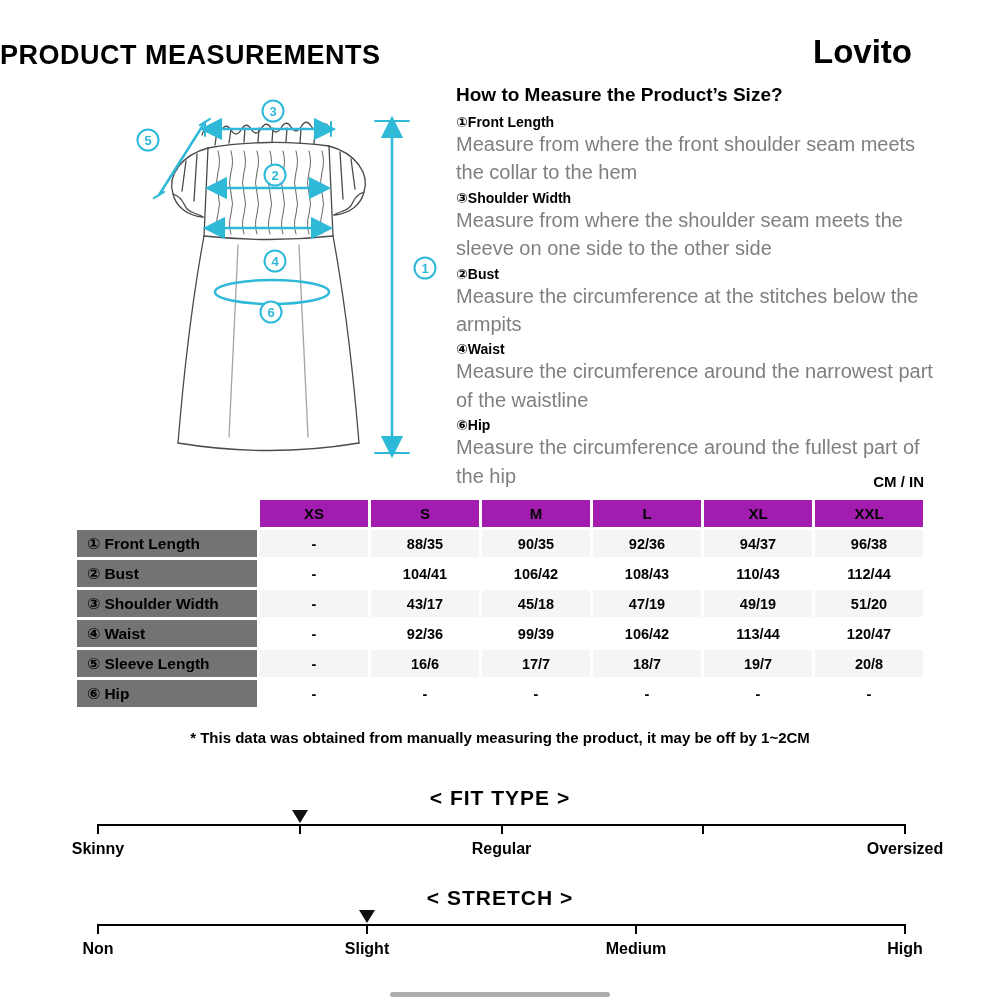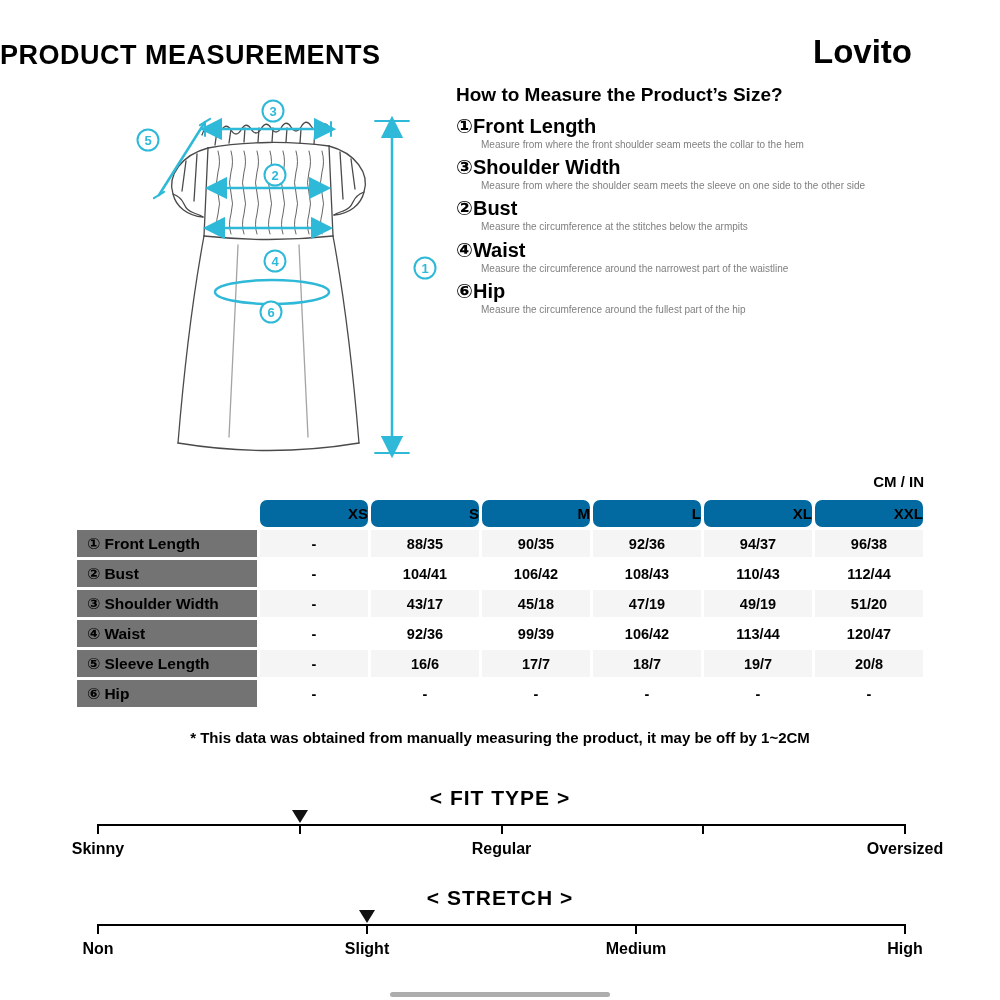--- a/index.html
+++ b/index.html
@@ -17,31 +17,31 @@
     text-align: left; font-size: 27px; font-weight: 700; letter-spacing: .5px;
   }
   .brand {
     position: absolute; top: 33px; right: 88px;
     font-size: 33px; font-weight: 800; letter-spacing: 0;
   }
   .diagram { position: absolute; left: 55px; top: 85px; }
 
   .howto { position: absolute; left: 456px; top: 84px; width: 478px; }
   .howto h2 { margin: 0 0 8px; font-size: 19px; font-weight: 700; }
-  .ht-label { font-size: 20px; font-weight: 700; margin-top: 3px; }
-  .ht-desc { font-size: 10px; color: #7f7f7f; line-height: 1.42; margin-left: 25px; }
+  .ht-label { font-size: 14px; font-weight: 700; margin-top: 3px; }
+  .ht-desc { font-size: 20px; color: #7f7f7f; line-height: 1.42; }
 
   .unit { position: absolute; top: 473px; right: 76px; font-size: 15px; font-weight: 700; }
 
   .size-table {
     position: absolute; left: 74px; top: 497px; width: 852px;
     border-collapse: separate; border-spacing: 3px; table-layout: fixed;
   }
   .size-table th, .size-table td { height: 27px; padding: 0; font-size: 15px; }
-  .size-table .head { background: #0369a1; font-weight: 700; text-align: right; border-radius: 7px; }
+  .size-table .head { background: #a21caf; font-weight: 700; text-align: center; }
   .size-table .corner { background: transparent; }
   .size-table .rowlabel {
     background: #737373; font-weight: 600; text-align: left;
     padding-left: 10px; font-size: 15.5px;
   }
   .size-table td { text-align: center; font-weight: 600; font-size: 14.5px; }
   .size-table tbody tr:nth-child(odd) td { background: #f5f5f5; }
   .size-table tbody tr:nth-child(even) td { background: #ffffff; }
 
   .footnote {

